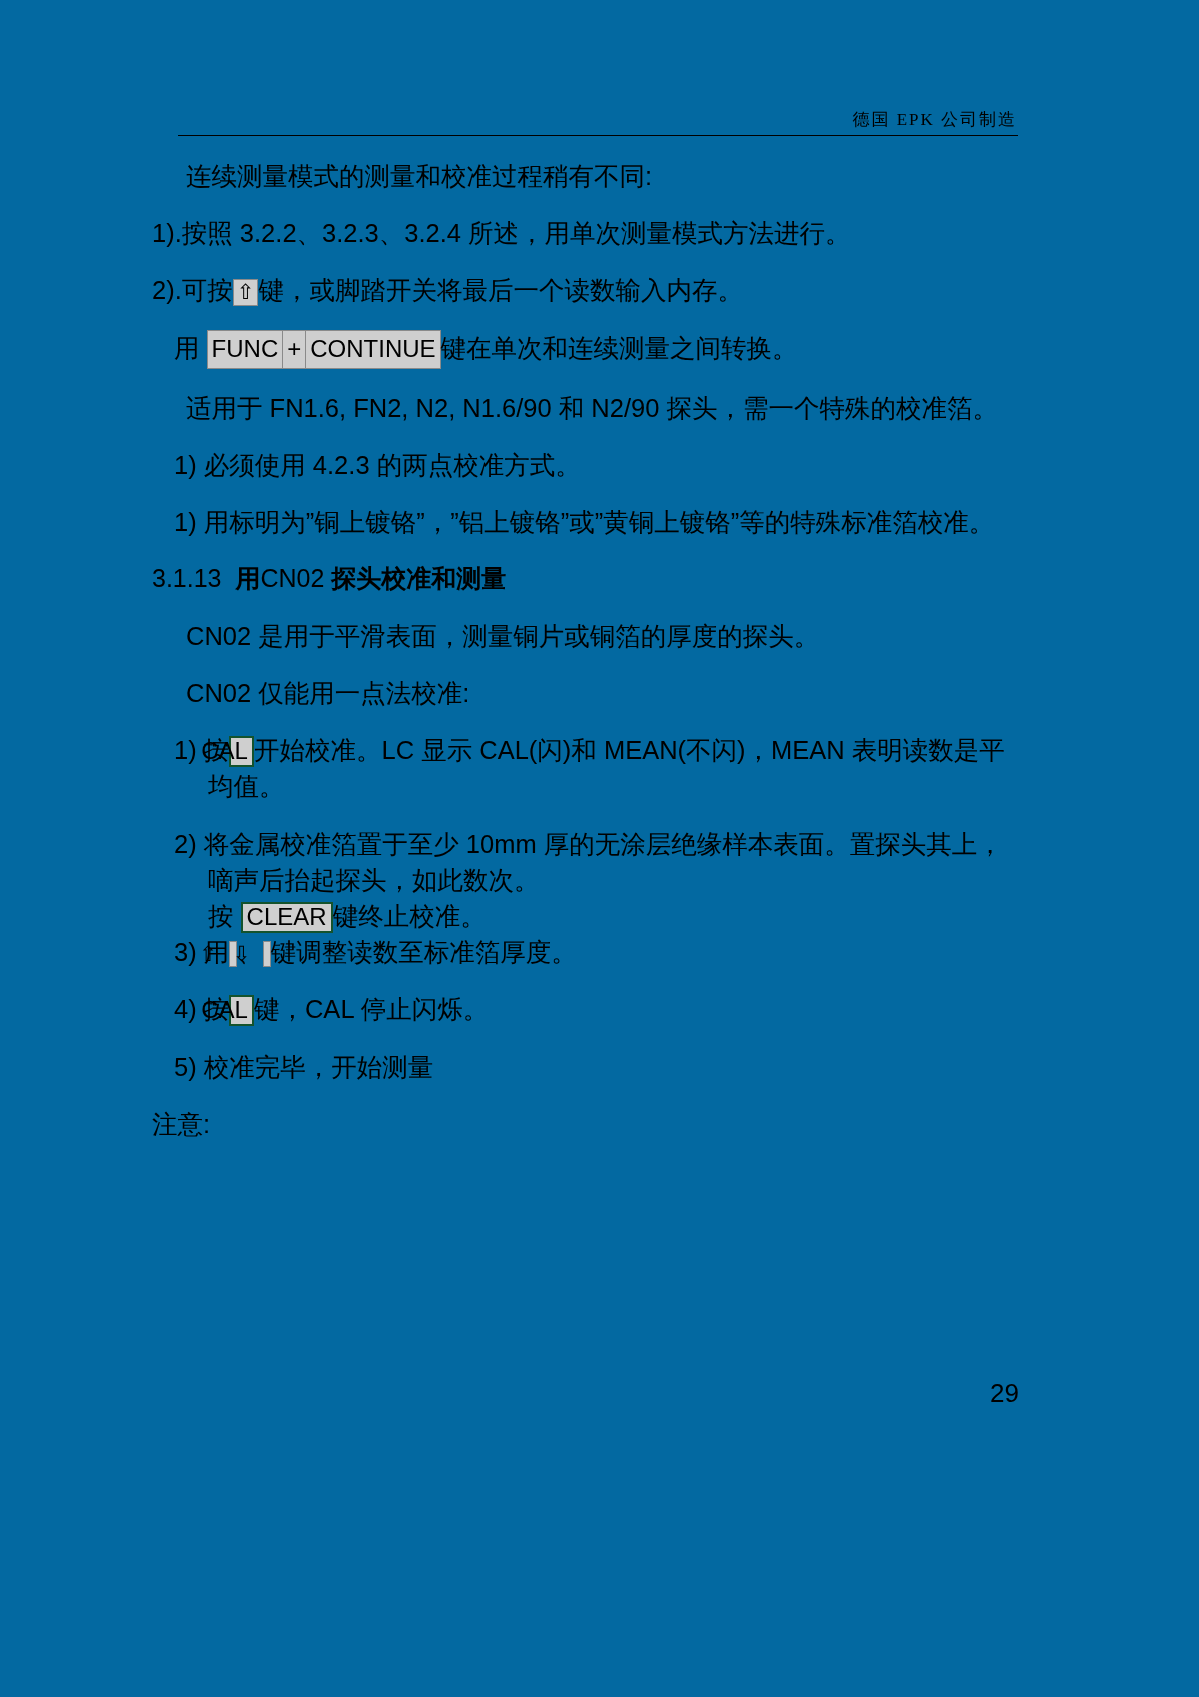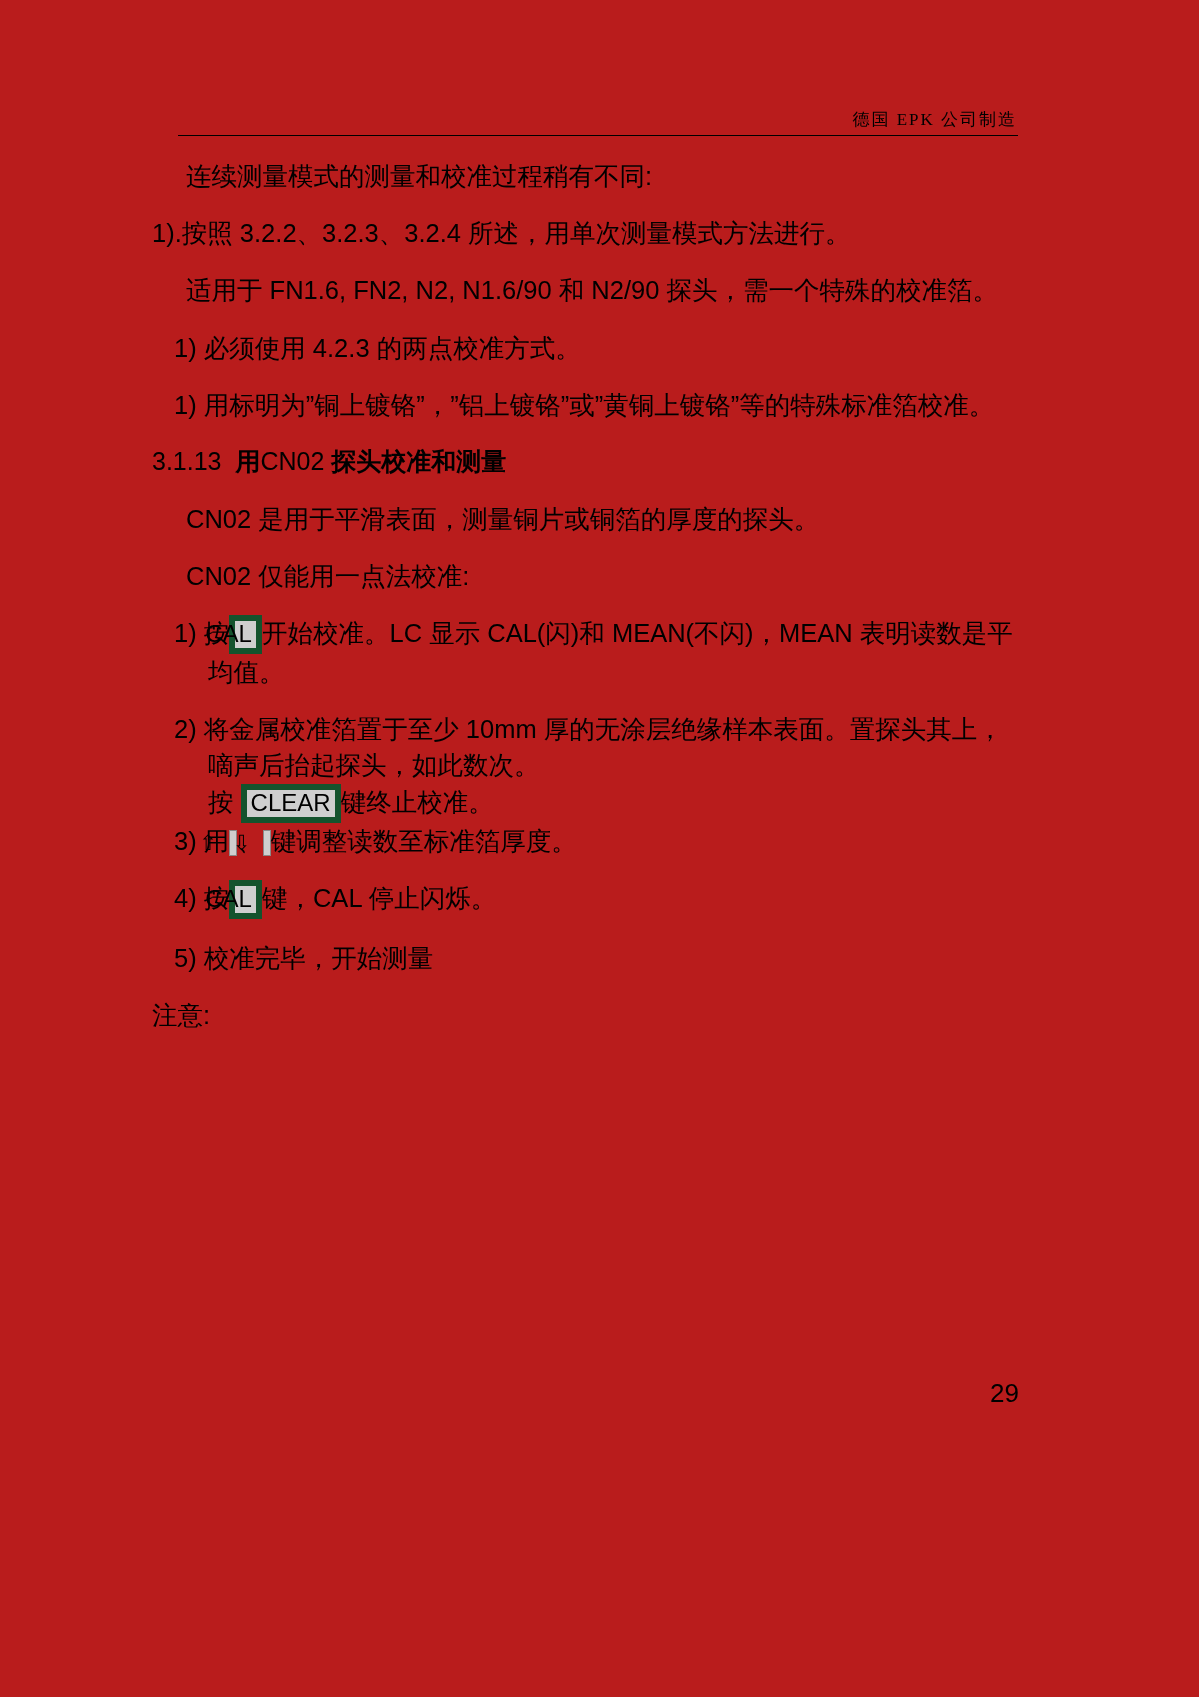--- a/index.html
+++ b/index.html
@@ -9,21 +9,21 @@
   }
   body {
     font-family: "Liberation Sans", sans-serif;
     color: #000000;
   }
   .page {
     position: relative;
     width: 1199px;
     height: 1697px;
     margin: 0 auto;
-    background: #b91c1c;
+    background: #0369a1;
     box-sizing: border-box;
   }
   .header-line {
     position: absolute;
     left: 178px;
     top: 135px;
     width: 840px;
     border-top: 1.5px solid #000;
   }
   .header-text {
@@ -56,21 +56,21 @@
   .indent-3 { padding-left: 56px; text-indent: -34px; }
   .indent-4 { padding-left: 56px; }
   .heading {
     font-size: 25px;
     line-height: 1.42;
     margin-bottom: 21px;
   }
   .heading b { font-weight: bold; }
   .key {
     background: #cfcfcf;
-    border: 6px solid #14532d;
+    border: 2px solid #14532d;
     padding: 1px 4px 2px 4px;
     font-size: 24px;
     line-height: 1;
     display: inline-block;
     vertical-align: baseline;
     color: #000;
   }
   .arrowkey {
     background: #cfcfcf;
     border: 1px solid #8a8a8a;
@@ -108,21 +108,28 @@
 
   <div class="header-text">德国 EPK 公司制造</div>
   <div class="header-line"></div>
 
   <div class="content">
 
     <p class="blk indent-1">连续测量模式的测量和校准过程稍有不同:</p>
 
     <p class="blk">1).按照 3.2.2、3.2.3、3.2.4 所述，用单次测量模式方法进行。</p>
 
+    <p class="blk">
+      <span>2).可按</span><span class="arrowkey">⇧</span><span>键，或脚踏开关将最后一个读数输入内存。</span>
+    </p>
 
+    <p class="blk indent-2">
+      <span>用</span>
+      <span class="combo"><span class="seg">FUNC</span><span class="seg">+</span><span class="seg">CONTINUE</span></span><span>键在单次和连续测量之间转换。</span>
+    </p>
 
 
     <p class="blk indent-1">适用于 FN1.6, FN2, N2, N1.6/90 和 N2/90 探头，需一个特殊的校准箔。</p>
 
     <p class="blk indent-2">1) 必须使用 4.2.3 的两点校准方式。</p>
 
     <p class="blk indent-3">1) 用标明为”铜上镀铬”，”铝上镀铬”或”黄铜上镀铬”等的特殊标准箔校准。</p>
 
     <p class="heading">
       <span>3.1.13</span>&nbsp;&nbsp;<b>用</b><span>CN02</span>&nbsp;<b>探头校准和测量</b>

